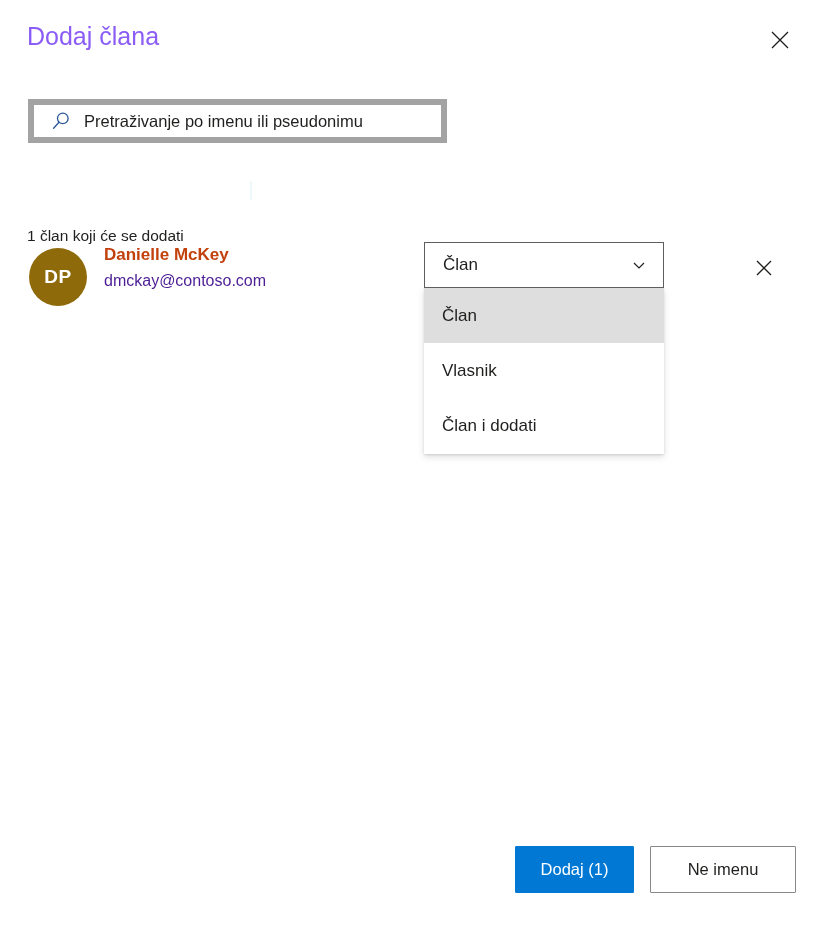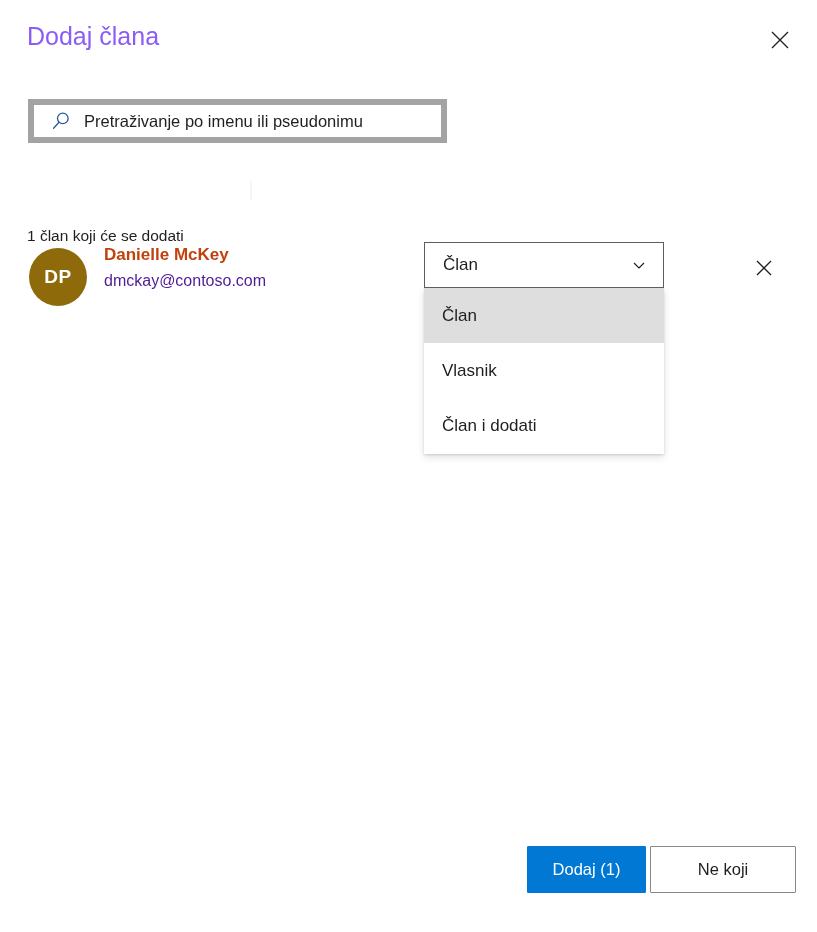--- a/index.html
+++ b/index.html
@@ -248,21 +248,20 @@
     width: 119px;
     height: 47px;
     background: #0078d4;
     color: #ffffff;
     border: 1px solid #0078d4;
     font-family: "Liberation Sans", sans-serif;
     font-size: 16.5px;
     cursor: pointer;
     padding: 0;
     border-radius: 1px;
-    margin-left: 12px;
   }
   #secondary-button {
     position: absolute;
     left: 650px;
     top: 6px;
     width: 146px;
     height: 47px;
     background: #ffffff;
     color: #201f1e;
     border: 1px solid #8a8886;
@@ -325,16 +324,16 @@
   </div>
 
   <div id="role-dropdown">
     <div class="role-option selected">Član</div>
     <div class="role-option">Vlasnik</div>
     <div class="role-option">Član i dodati</div>
   </div>
 
   <div id="dialog-footer">
     <button id="primary-button">Dodaj (1)</button>
-    <button id="secondary-button">Ne koji</button>
+    <button id="secondary-button">Ne imenu</button>
   </div>
 
 </div>
 
 </body></html>

